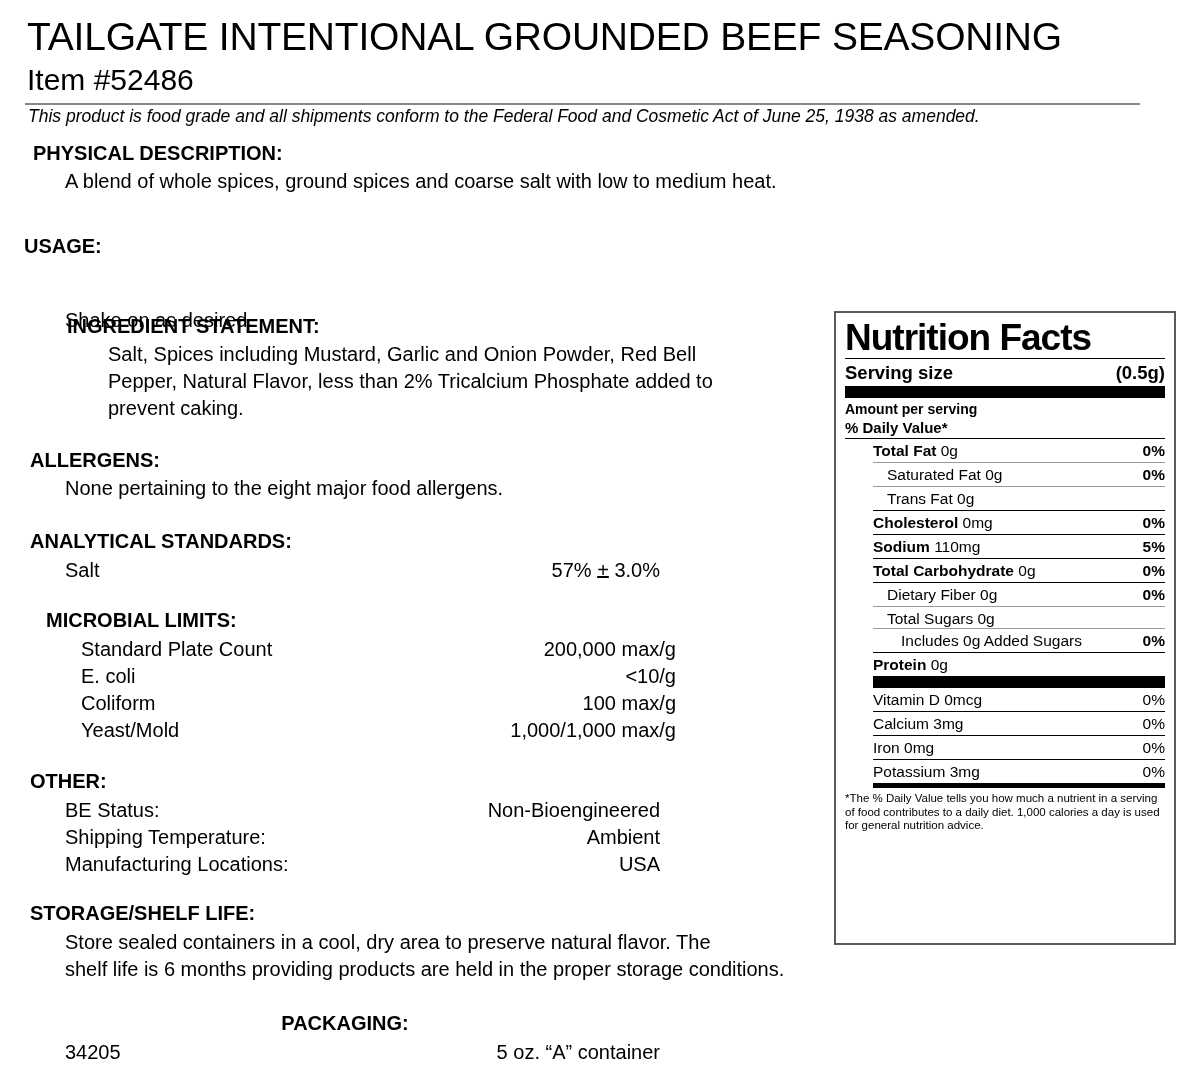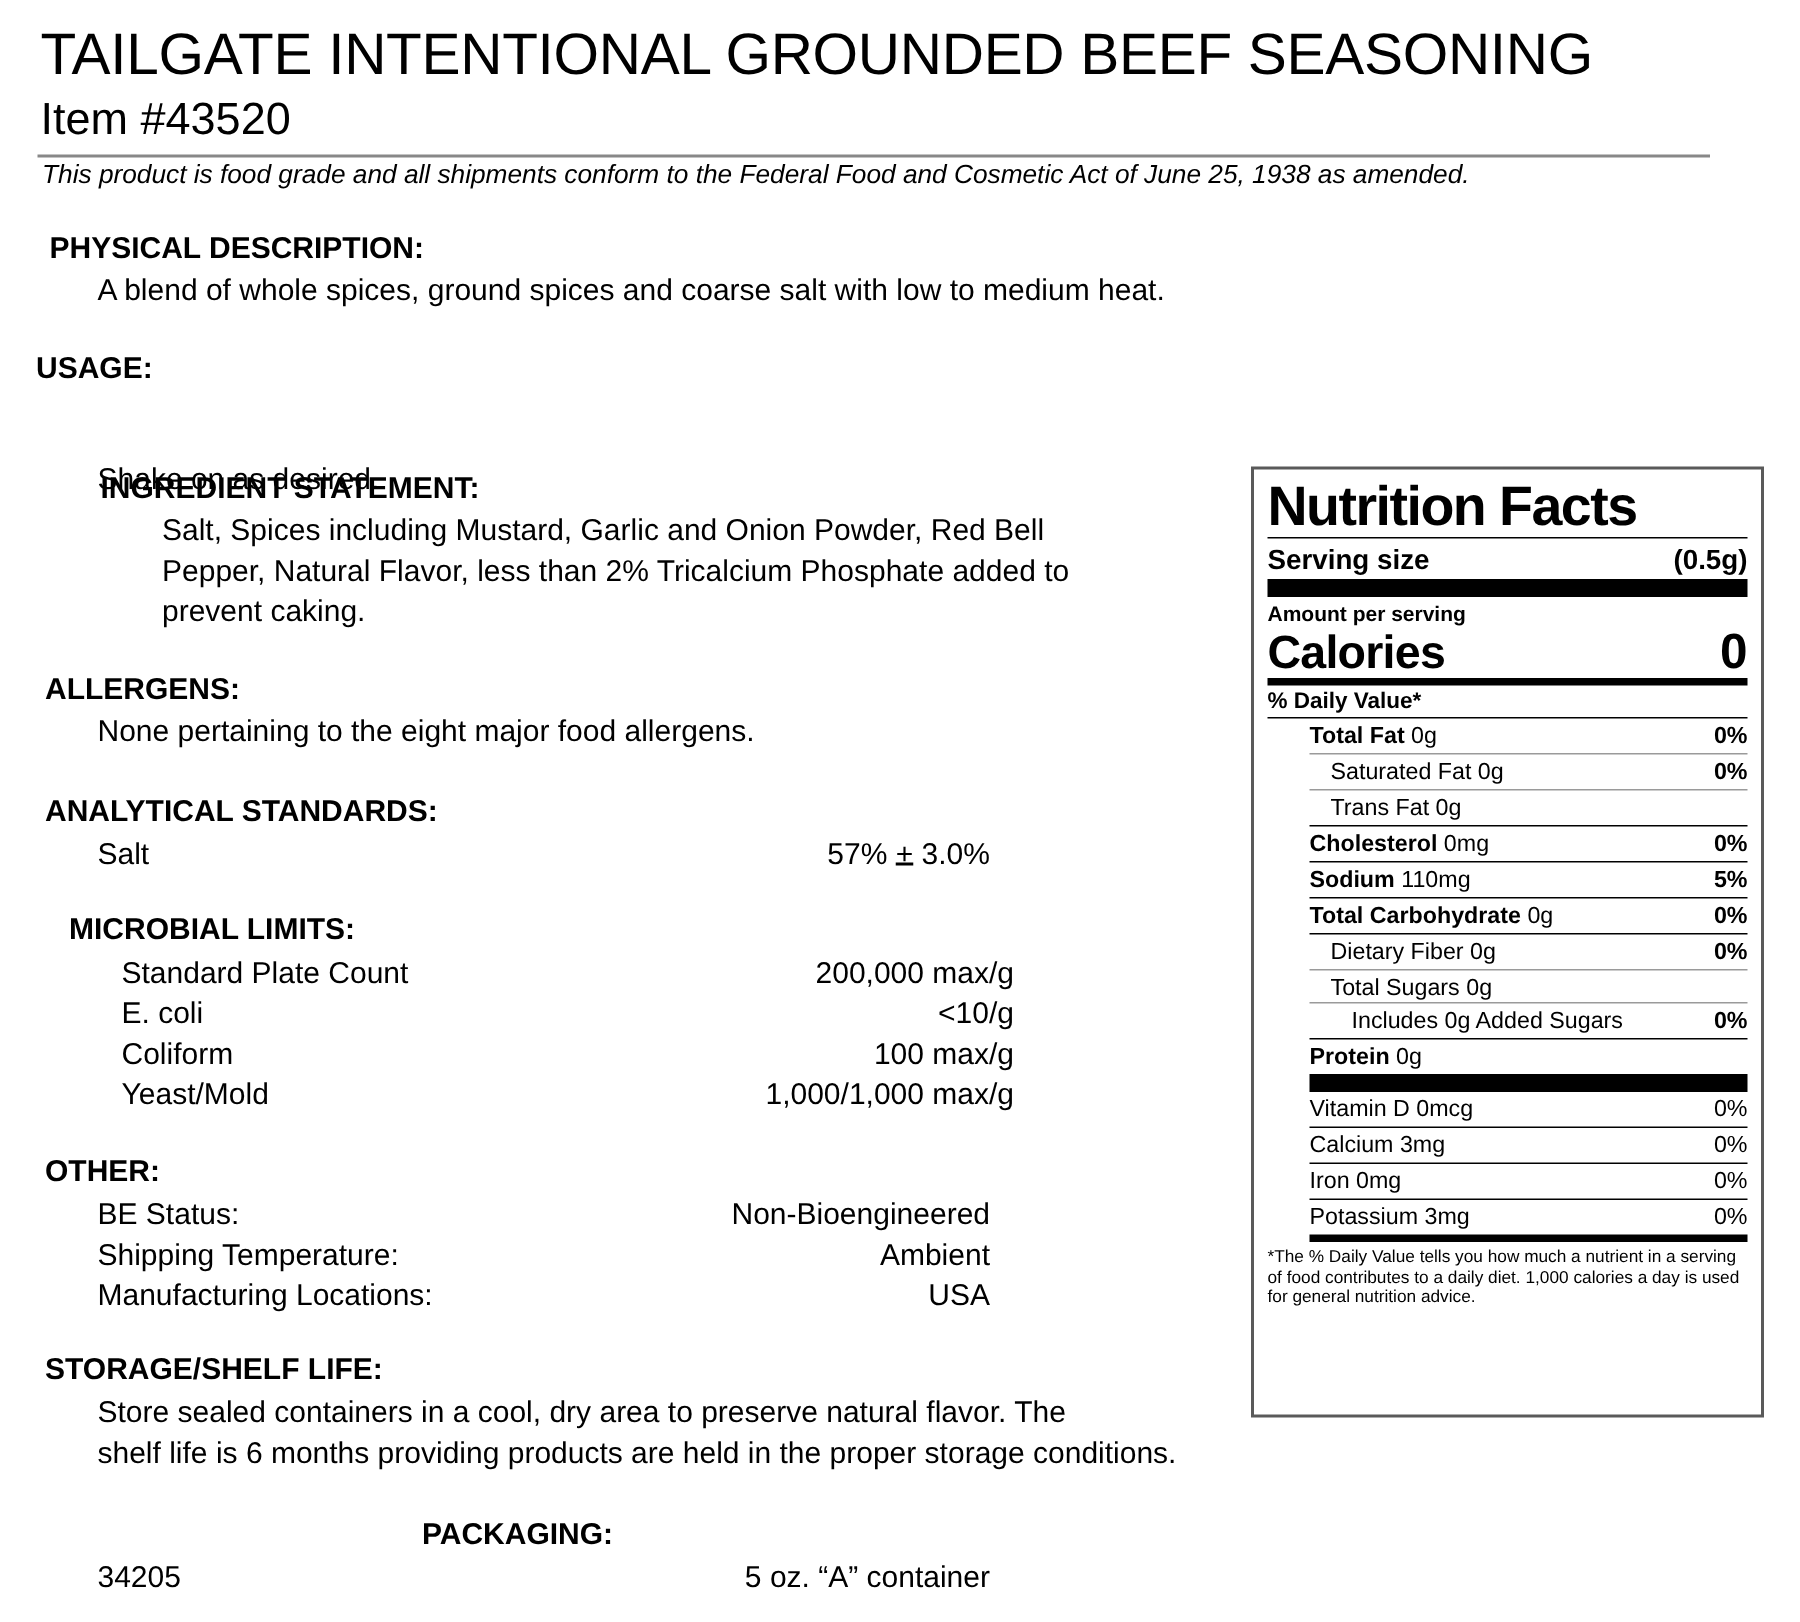--- a/index.html
+++ b/index.html
@@ -181,25 +181,25 @@
   .nf-foot {
     font-size: 11.5px;
     line-height: 13.5px;
     padding: 4px 0 0 0;
   }
 </style>
 </head>
 <body>
 
 <div class="doc-title">TAILGATE INTENTIONAL GROUNDED BEEF SEASONING</div>
-<div class="doc-subtitle">Item #43520</div>
+<div class="doc-subtitle">Item #52486</div>
 <div class="header-rule"></div>
 <div class="compliance-note">This product is food grade and all shipments conform to the Federal Food and Cosmetic Act of June 25, 1938 as amended.</div>
 
-<div class="section" style="left:33px; top:153px;">
+<div class="section" style="left:33px; top:140px;">
   <div class="sec-head">PHYSICAL DESCRIPTION:</div>
   <div class="sec-body" style="padding-left:32px; padding-top:2px;">
     <div class="line">A blend of whole spices, ground spices and coarse salt with low to medium heat.</div>
   </div>
 </div>
 
 <div class="section" style="left:24px; top:233px;">
   <div class="sec-head">USAGE:</div>
   <div class="sec-body" style="padding-left:41px; padding-top:2px;margin-top:46px;">
     <div class="line">Shake on as desired.</div>
@@ -295,24 +295,20 @@
 
     <div class="nf-title rule-thin">Nutrition Facts</div>
 
     <div class="nf-serving rule-thick">
       <span>Serving size</span>
       <span>(0.5g)</span>
     </div>
 
     <div class="nf-amount">Amount per serving</div>
 
-    <div class="nf-cal rule-med">
-      <span class="lbl">Calories</span>
-      <span class="val">0</span>
-    </div>
 
     <div class="nf-dv rule-thin">% Daily Value*</div>
 
     <div class="nf-row rule-hair">
       <span class="name"><b>Total Fat</b><span> 0g</span></span>
       <span class="pct">0%</span>
     </div>
 
     <div class="nf-row rule-hair ind1">
       <span class="name"><b></b><span>Saturated Fat 0g</span></span>

